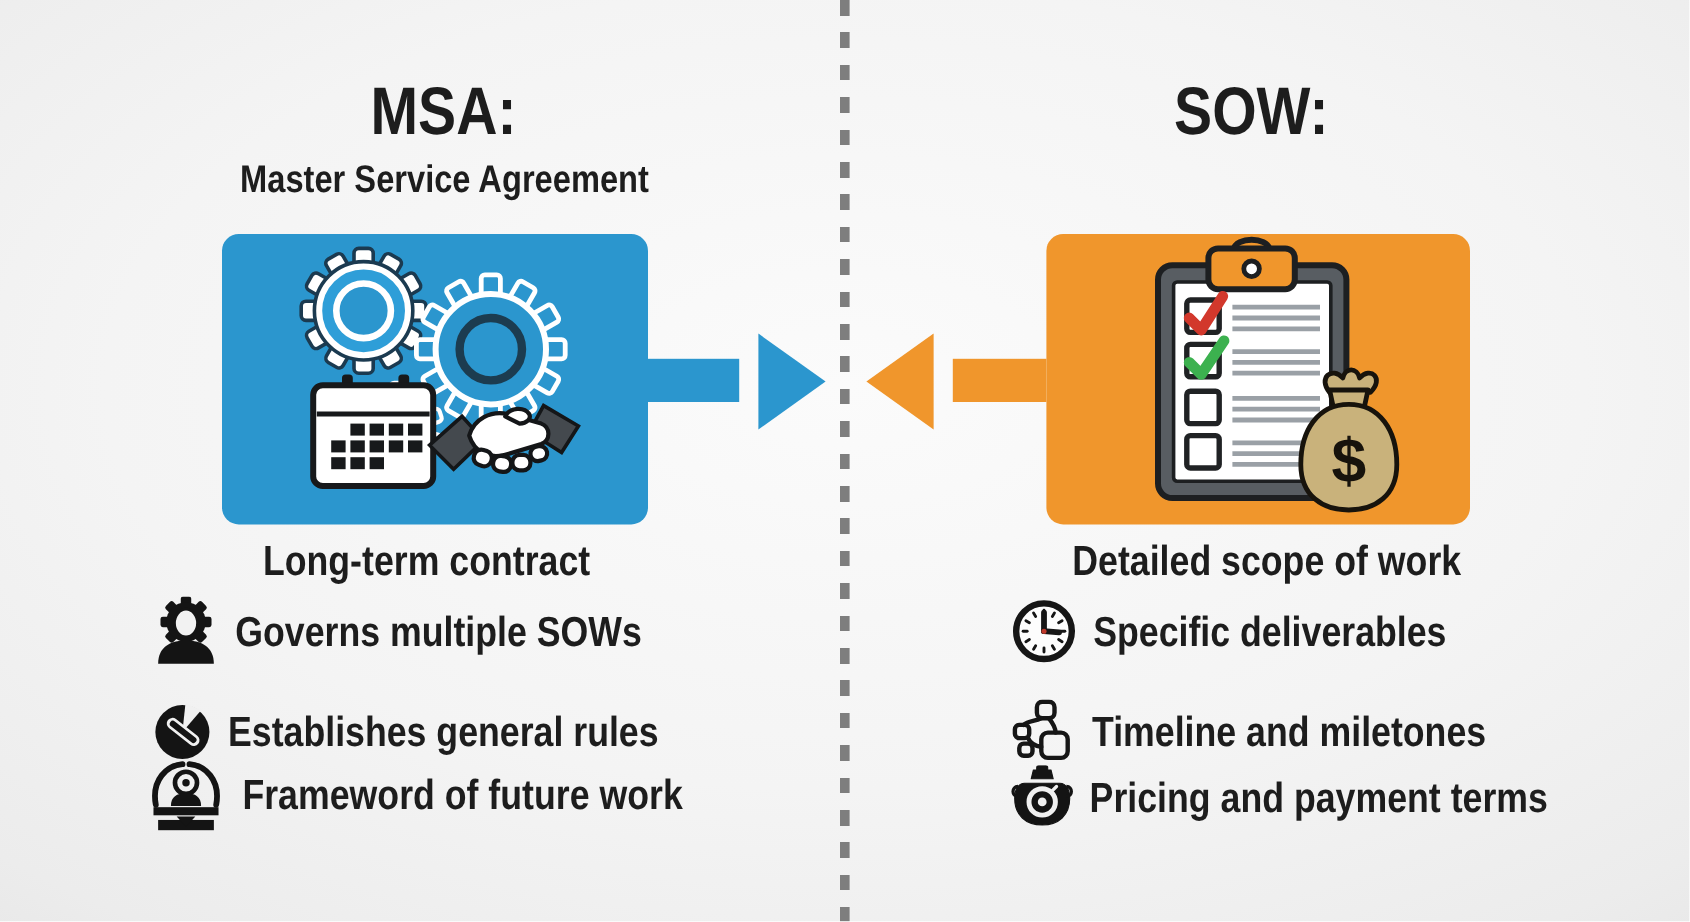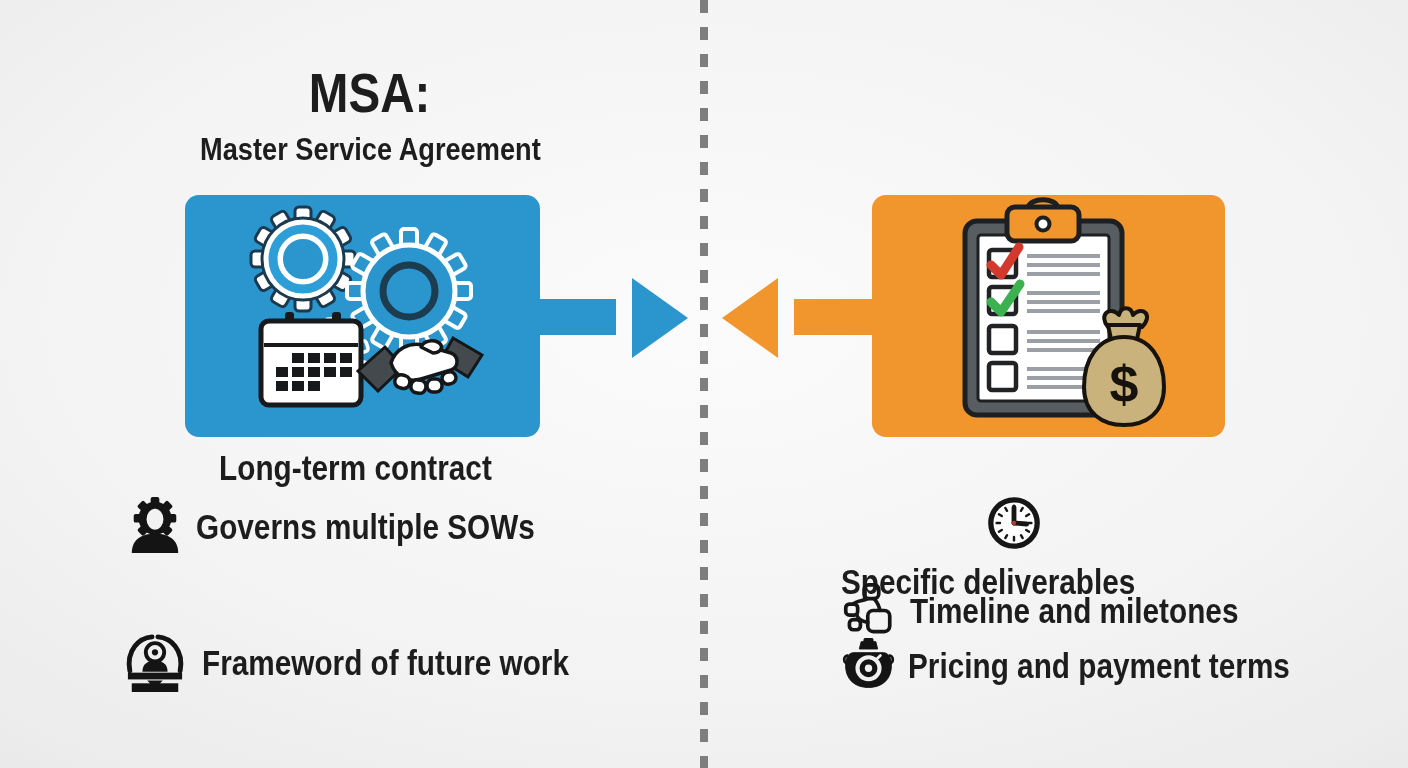--- a/index.html
+++ b/index.html
@@ -33,21 +33,21 @@
   .tri-left{left:632px;border-left:56px solid #2b96ce;}
   .tri-right{left:722px;border-right:56px solid #f0962c;}
   .caption-left{left:155px;top:449px;width:400px;}
   .caption-right{left:856px;top:449px;width:400px;}
   .row{display:flex;align-items:center;gap:12px;height:64px;}
   .bullet-icon{flex:0 0 auto;width:58px;height:58px;display:flex;align-items:center;justify-content:center;}
   .bullet-icon svg{width:100%;height:100%;}
   .bullet-icon.wide{width:70px;height:60px;}
   .bullet-label{font-size:35px;font-weight:700;display:inline-block;transform:scaleX(0.85);transform-origin:left center;white-space:nowrap;line-height:1;}
   .l-row1{left:126px;top:494px;} .l-row2{left:126px;top:578px;} .l-row3{left:120px;top:630px;justify-content:space-between;}
-  .r-row1{left:841px;top:494px;flex-direction:column;} .r-row2{left:843px;top:578px;} .r-row3{left:841px;top:633px;}
+  .r-row1{left:841px;top:494px;} .r-row2{left:843px;top:578px;} .r-row3{left:841px;top:633px;}
 </style>
 </head>
 <body>
 
 <div class="canvas">
 
   <div class="abs divider"></div>
 
   <div class="abs subtitle subtitle-left"><span class="cond">Master Service Agreement</span></div>
   <div class="abs title title-left"><span class="cond">MSA:</span></div>
@@ -168,39 +168,51 @@
           <ellipse cx="30" cy="23" rx="10" ry="12" fill="#f2f2f2" stroke="#141414" stroke-width="2.5"></ellipse>
           <path d="M6 58 C6 44 16 38 30 38 C44 38 54 44 54 58 Z"></path>
         </g>
       </svg>
     </span>
     <span class="bullet-label">Governs multiple SOWs</span>
   </div>
 
   <div class="abs caption caption-left"><span class="cond">Long-term contract</span></div>
 
+  <div class="abs row l-row2">
+    <span class="bullet-icon" style="width:52px;height:52px">
+      <svg viewBox="0 0 60 60">
+        <circle cx="30" cy="30" r="26" fill="#141414"></circle>
+        <path d="M30 30 L33 2 L48 9 Z" fill="#f0f0f0"></path>
+        <rect x="12" y="24" width="37" height="11" rx="5.5" fill="#f0f0f0" transform="rotate(38 30 30)"></rect>
+        <rect x="15" y="26.5" width="31" height="6" rx="3" fill="#141414" transform="rotate(38 30 30)"></rect>
+      </svg>
+    </span>
+    <span class="bullet-label">Establishes general rules</span>
+  </div>
 
   <div class="abs row l-row3">
     <span class="bullet-icon wide">
       <svg viewBox="0 0 72 62">
         <g stroke="#141414" fill="none" stroke-width="5" stroke-linecap="round">
           <path d="M10 40 C6 18 20 6 33 5"></path>
           <path d="M62 40 C66 18 52 6 39 5"></path>
         </g>
         <circle cx="36" cy="21" r="9.5" fill="#f0f0f0" stroke="#141414" stroke-width="4"></circle>
         <circle cx="36" cy="21" r="3.2" fill="#141414"></circle>
         <path d="M23 41 C23 33 28 30 36 30 C44 30 49 33 49 41 Z" fill="#141414"></path>
         <rect x="8" y="42" width="56" height="7" fill="#141414"></rect>
         <rect x="12" y="53" width="48" height="9" fill="#141414"></rect>
         <polygon points="28,50 44,50 36,59" fill="#141414"></polygon>
       </svg>
     </span>
     <span class="bullet-label">Frameword of future work</span>
   </div>
 
+  <div class="abs title title-right"><span class="cond">SOW:</span></div>
 
   <div class="abs imgbox box-right">
     <svg viewBox="0 0 353 242">
 
       <g>
         <rect x="93" y="26" width="157" height="194" rx="12" fill="#585d62" stroke="#1d1f21" stroke-width="5"></rect>
         <rect x="106" y="40" width="131" height="166" rx="3" fill="#ffffff" stroke="#1d1f21" stroke-width="3"></rect>
         <path d="M156 13 C158 2 184 2 186 13 Z" fill="#f0962c" stroke="#1d1f21" stroke-width="5"></path>
         <rect x="135" y="12" width="72" height="34" rx="8" fill="#f0962c" stroke="#1d1f21" stroke-width="5"></rect>
         <circle cx="171" cy="29" r="6.5" fill="#ffffff" stroke="#1d1f21" stroke-width="4"></circle>
@@ -234,20 +246,21 @@
         <path d="M239 144 L236 130 L268 130 L265 144 Z" fill="#c9b27b" stroke="#17130c" stroke-width="4"></path>
         <path d="M252 142 C226 142 212 164 212 192 C212 218 230 230 252 230 C274 230 292 218 292 192 C292 164 278 142 252 142 Z" fill="#c9b27b" stroke="#17130c" stroke-width="4"></path>
         <text x="252" y="207" text-anchor="middle" font-size="52" font-weight="bold" fill="#17130c" font-family="Liberation Sans, DejaVu Sans, sans-serif">$</text>
       </g>
     </svg>
   </div>
 
   <div class="abs bar bar-right"></div>
   <div class="abs tri tri-right"></div>
 
+  <div class="abs caption caption-right"><span class="cond">Detailed scope of work</span></div>
 
   <div class="abs row r-row1">
     <span class="bullet-icon">
       <svg viewBox="0 0 60 60">
         <circle cx="30" cy="30" r="24" fill="#fdfdfd" stroke="#161616" stroke-width="5.5"></circle>
         <g stroke="#161616" stroke-width="2.5" stroke-linecap="round">
           <line x1="30" y1="12" x2="30" y2="15.5"></line>
           <line x1="39" y1="14.4" x2="37.2" y2="17.4"></line>
           <line x1="45.6" y1="21" x2="42.6" y2="22.8"></line>
           <line x1="48" y1="30" x2="44.5" y2="30"></line>

